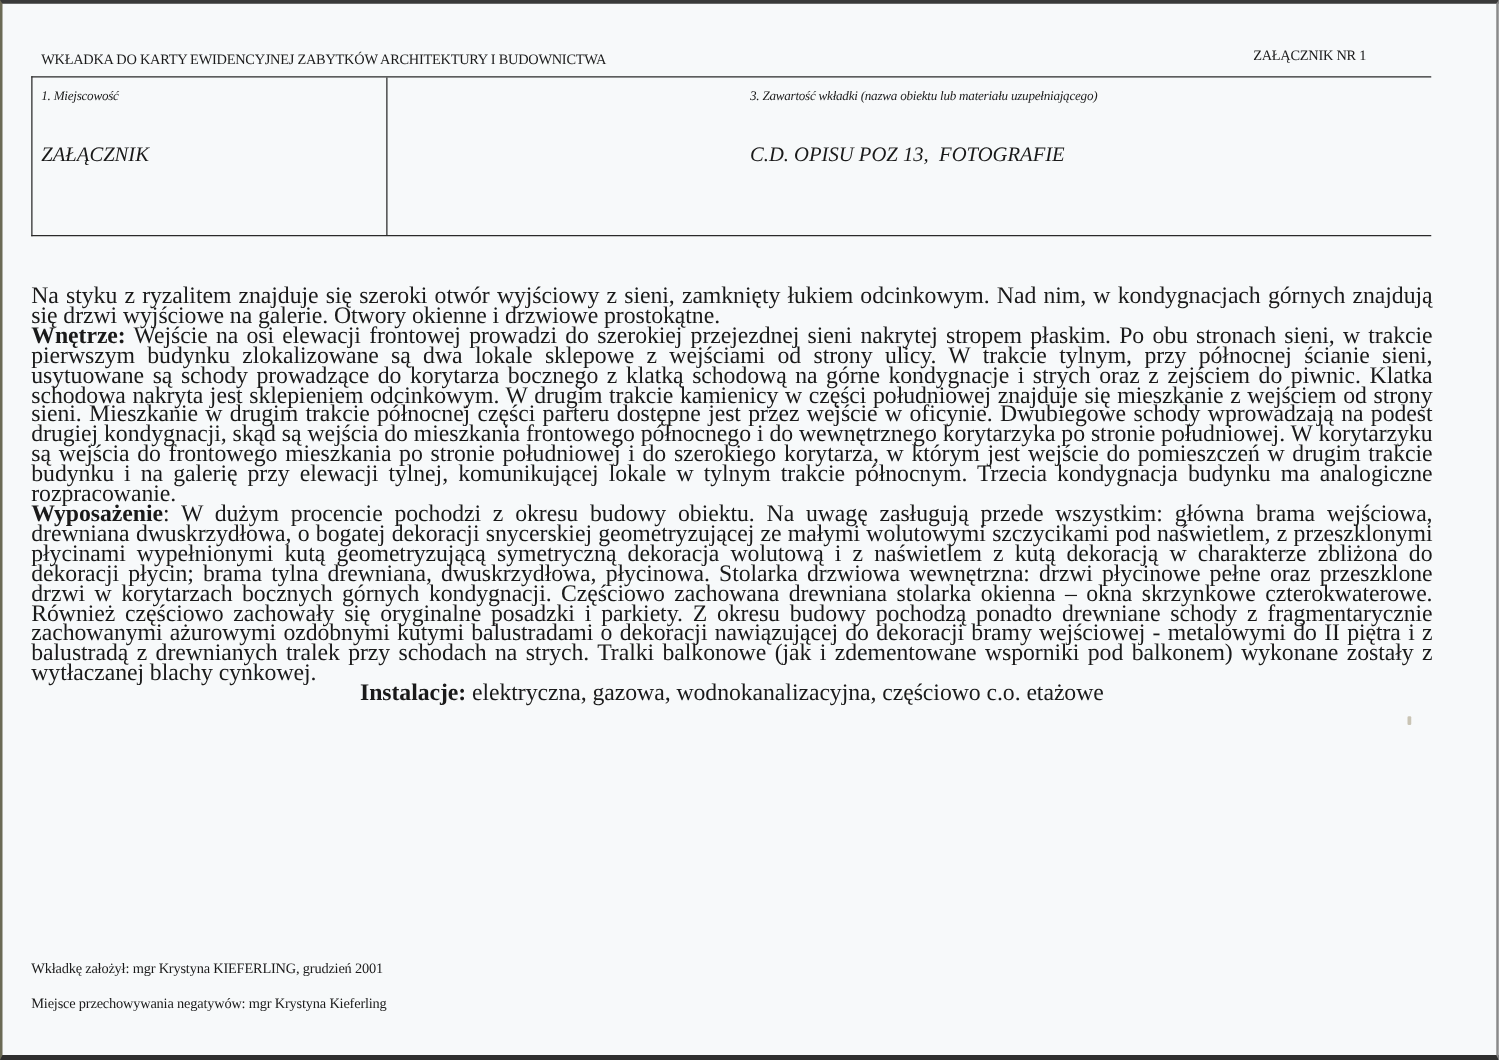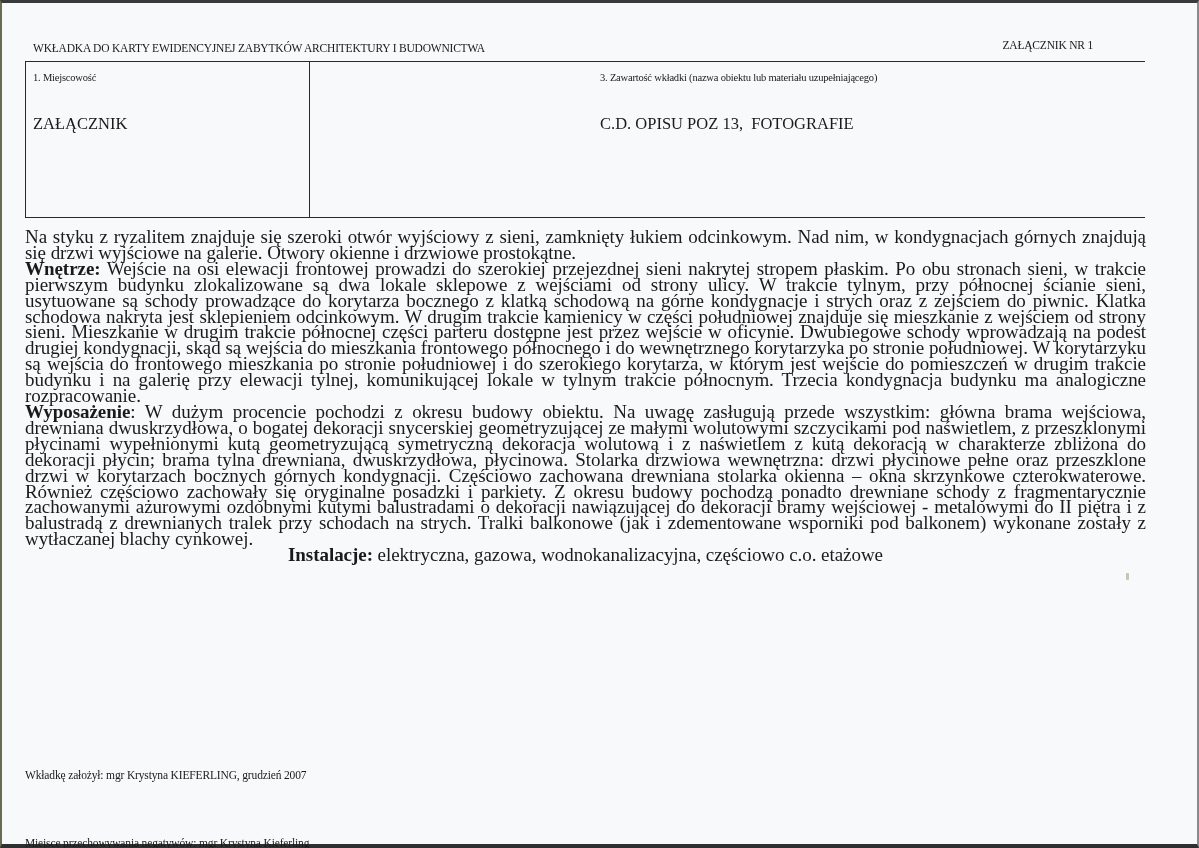--- a/index.html
+++ b/index.html
@@ -37,25 +37,26 @@
       right: 106px;
       top: 39px;
       font-size: 11.5px;
       letter-spacing: -0.2px;
     }
     .info-table {
       position: absolute;
       left: 25px;
       top: 61px;
       width: 1120px;
-      height: 157px;
+      height: 128px;
       border-top: 1.5px solid #2a2a2a;
       border-bottom: 1.5px solid #2a2a2a;
       border-left: 1.5px solid #2a2a2a;
       box-sizing: border-box;
+      font-style: italic;
     }
     .cell {
       position: absolute;
       top: 0;
       bottom: 0;
       box-sizing: border-box;
     }
     .cell-1 { left: 0; width: 284px; border-right: 1.5px solid #2a2a2a; }
     .cell-2 { left: 284px; width: 283px; border-right: 1.5px solid #2a2a2a; }
     .cell-3 { left: 567px; right: 0; }
@@ -93,21 +94,21 @@
       font-family: Liberation Serif, serif;
     }
     .footer-line {
       position: absolute;
       left: 25px;
       font-size: 11.5px;
       letter-spacing: -0.15px;
       white-space: nowrap;
     }
     .footer-1 { top: 769px; }
-    .footer-2 { top: 797px; margin-top: 40px; }
+    .footer-2 { top: 797px; }
     .speck {
       position: absolute;
       width: 3px;
       height: 7px;
       background: #c9c4b4;
       border-radius: 1px;
     }
   </style>
 </head>
 <body>
@@ -133,14 +134,14 @@
   </div>
 </div>
 
 <div class="body-text">
   <p>Na styku z ryzalitem znajduje się szeroki otwór wyjściowy z sieni, zamknięty łukiem odcinkowym. Nad nim, w kondygnacjach górnych znajdują się drzwi wyjściowe na galerie. Otwory okienne i drzwiowe prostokątne.</p>
   <p><b>Wnętrze:</b><span> Wejście na osi elewacji frontowej prowadzi do szerokiej przejezdnej sieni nakrytej stropem płaskim. Po obu stronach sieni, w trakcie pierwszym budynku zlokalizowane są dwa lokale sklepowe z wejściami od strony ulicy. W trakcie tylnym, przy północnej ścianie sieni, usytuowane są schody prowadzące do korytarza bocznego z klatką schodową na górne kondygnacje i strych oraz z zejściem do piwnic. Klatka schodowa nakryta jest sklepieniem odcinkowym. W drugim trakcie kamienicy w części południowej znajduje się mieszkanie z wejściem od strony sieni. Mieszkanie w drugim trakcie północnej części parteru dostępne jest przez wejście w oficynie. Dwubiegowe schody wprowadzają na podest drugiej kondygnacji, skąd są wejścia do mieszkania frontowego północnego i do wewnętrznego korytarzyka po stronie południowej. W korytarzyku są wejścia do frontowego mieszkania po stronie południowej i do szerokiego korytarza, w którym jest wejście do pomieszczeń w drugim trakcie budynku i na galerię przy elewacji tylnej, komunikującej lokale w tylnym trakcie północnym. Trzecia kondygnacja budynku ma analogiczne rozpracowanie.</span></p>
   <p><b>Wyposażenie</b><span>: W dużym procencie pochodzi z okresu budowy obiektu. Na uwagę zasługują przede wszystkim: główna brama wejściowa, drewniana dwuskrzydłowa, o bogatej dekoracji snycerskiej geometryzującej ze małymi wolutowymi szczycikami pod naświetlem, z przeszklonymi płycinami wypełnionymi kutą geometryzującą symetryczną dekoracja wolutową i z naświetlem z kutą dekoracją w charakterze zbliżona do dekoracji płycin; brama tylna drewniana, dwuskrzydłowa, płycinowa. Stolarka drzwiowa wewnętrzna: drzwi płycinowe pełne oraz przeszklone drzwi w korytarzach bocznych górnych kondygnacji. Częściowo zachowana drewniana stolarka okienna – okna skrzynkowe czterokwaterowe. Również częściowo zachowały się oryginalne posadzki i parkiety. Z okresu budowy pochodzą ponadto drewniane schody z fragmentarycznie zachowanymi ażurowymi ozdobnymi kutymi balustradami o dekoracji nawiązującej do dekoracji bramy wejściowej - metalowymi do II piętra i z balustradą z drewnianych tralek przy schodach na strych. Tralki balkonowe (jak i zdementowane wsporniki pod balkonem) wykonane zostały z wytłaczanej blachy cynkowej.</span></p>
   <p style="text-align:center;"><b>Instalacje:</b><span> elektryczna, gazowa, wodnokanalizacyjna, częściowo c.o. etażowe</span></p>
 </div>
 
-<div class="footer-line footer-1">Wkładkę założył: mgr Krystyna KIEFERLING, grudzień 2007</div>
+<div class="footer-line footer-1">Wkładkę założył: mgr Krystyna KIEFERLING, grudzień 2001</div>
 <div class="footer-line footer-2">Miejsce przechowywania negatywów: mgr Krystyna Kieferling</div>
 
 </body></html>

